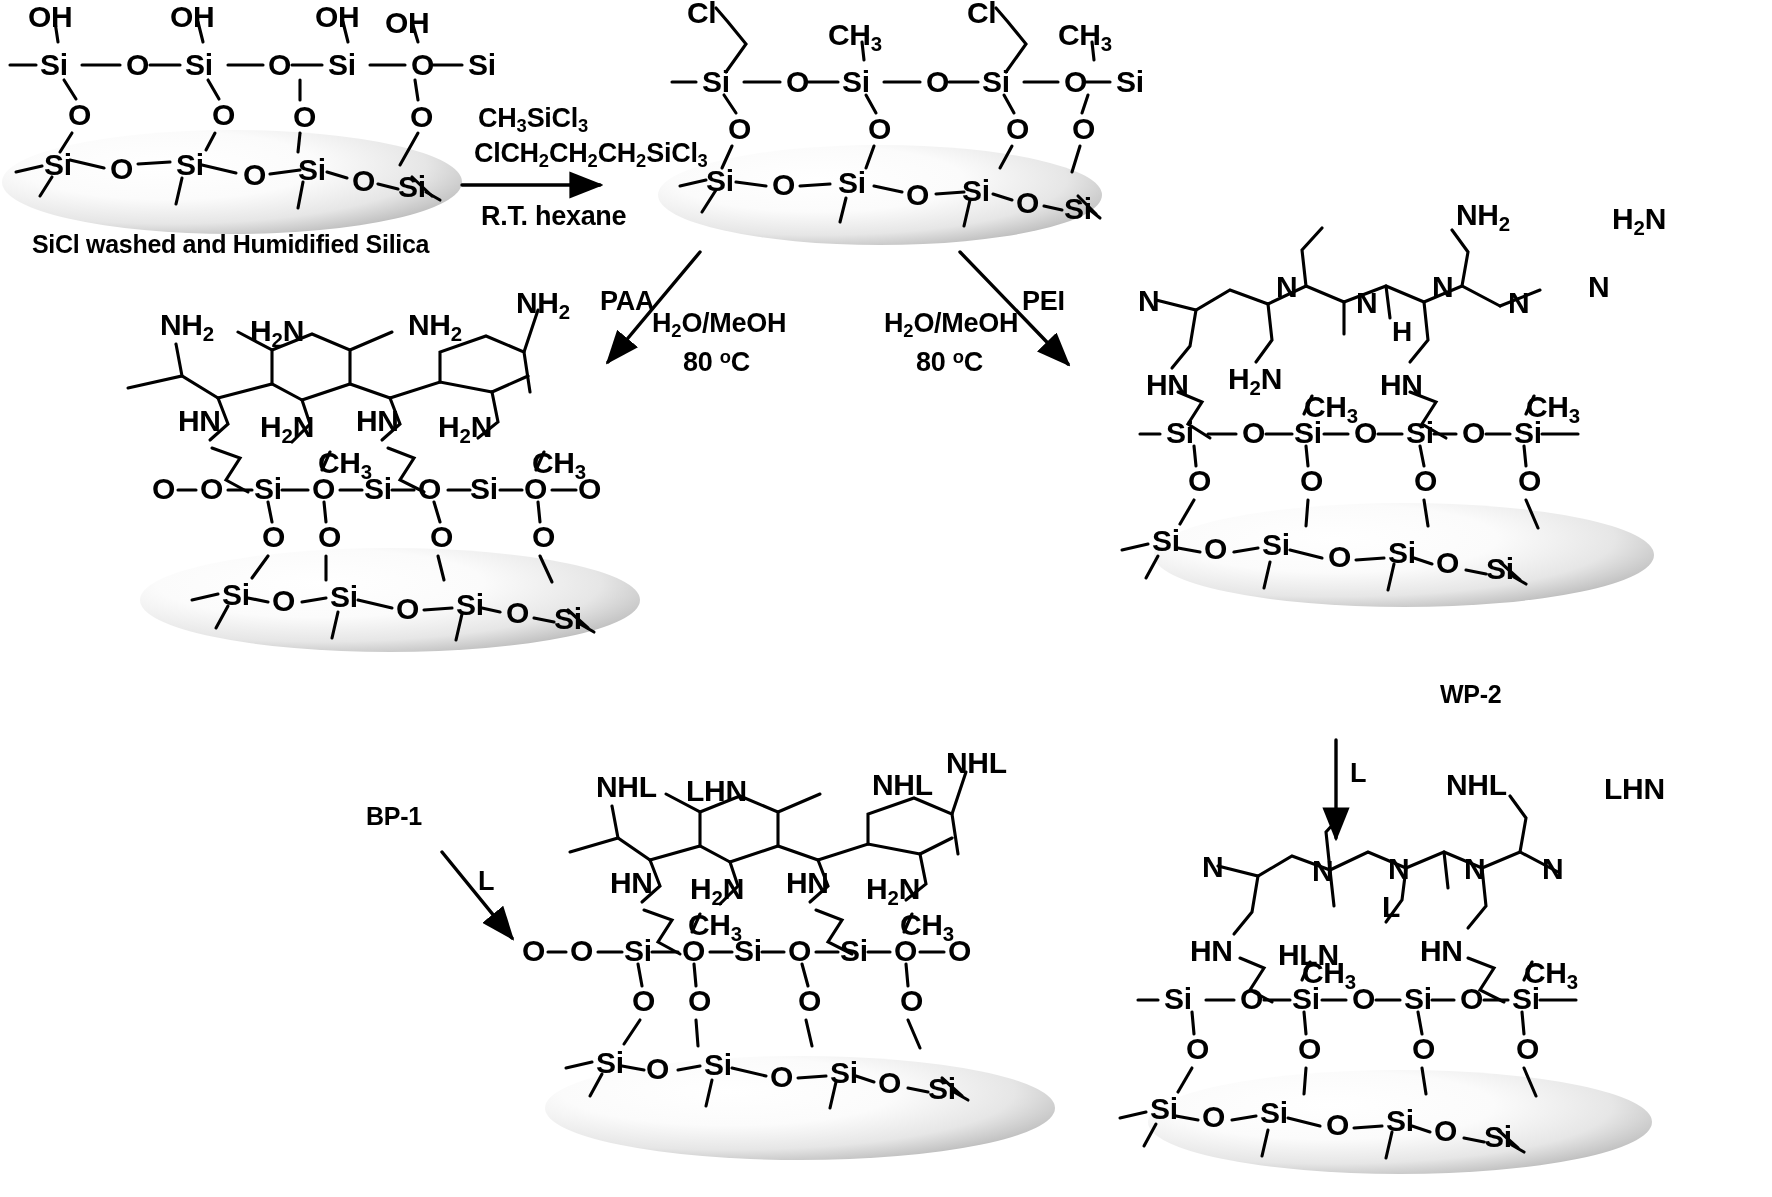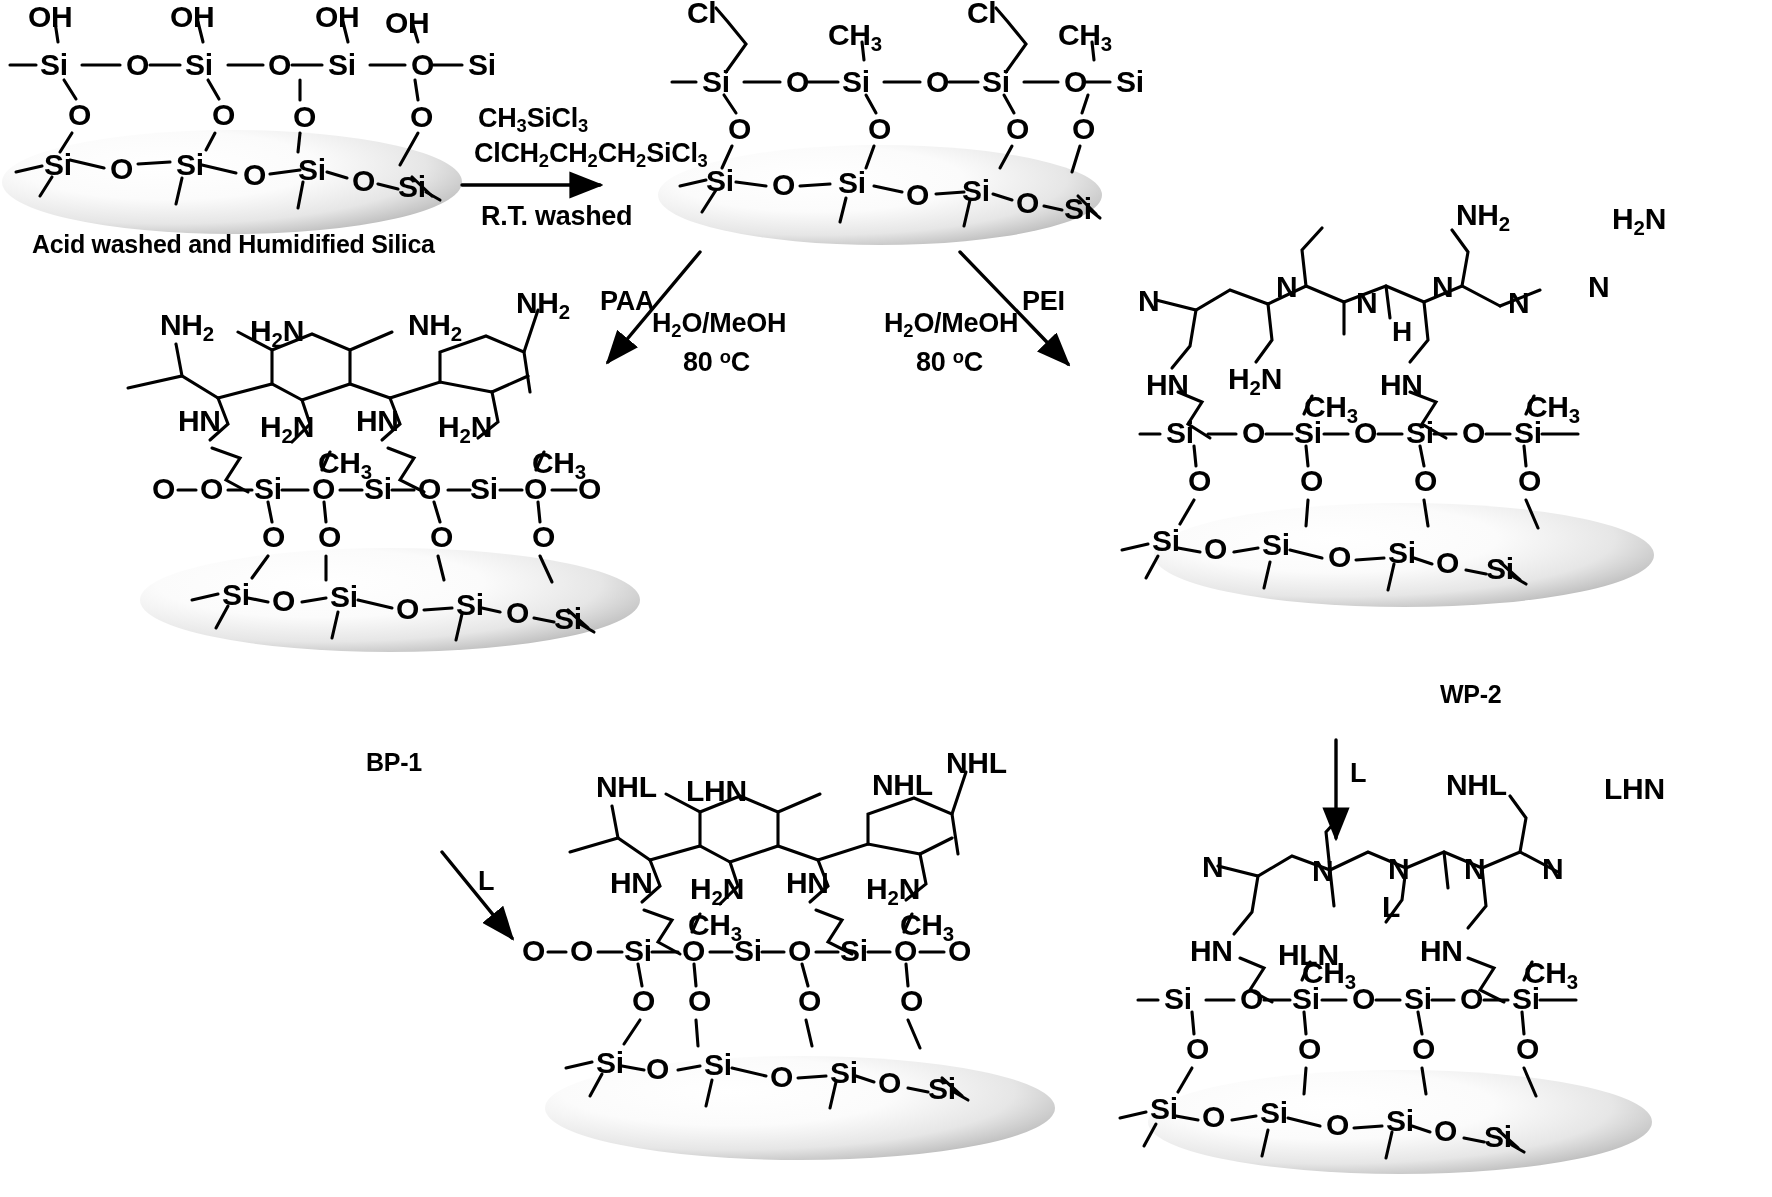--- a/index.html
+++ b/index.html
@@ -427,21 +427,21 @@
   <div class="lbl atom" style="left:293px; top:102px;">O</div>
   <div class="lbl atom" style="left:410px; top:102px;">O</div>
   <div class="lbl atom" style="left:44px;  top:150px;">Si</div>
   <div class="lbl atom" style="left:110px; top:154px;">O</div>
   <div class="lbl atom" style="left:176px; top:150px;">Si</div>
   <div class="lbl atom" style="left:243px; top:160px;">O</div>
   <div class="lbl atom" style="left:298px; top:155px;">Si</div>
   <div class="lbl atom" style="left:352px; top:166px;">O</div>
   <div class="lbl atom" style="left:398px; top:172px;">Si</div>
 
-  <div class="lbl cap" style="left:32px; top:232px;">Acid washed and Humidified Silica</div>
+  <div class="lbl cap" style="left:32px; top:232px;">SiCl washed and Humidified Silica</div>
 
   <div class="lbl atom" style="left:702px;  top:67px;">Si</div>
   <div class="lbl atom" style="left:786px;  top:67px;">O</div>
   <div class="lbl atom" style="left:842px;  top:67px;">Si</div>
   <div class="lbl atom" style="left:926px;  top:67px;">O</div>
   <div class="lbl atom" style="left:982px;  top:67px;">Si</div>
   <div class="lbl atom" style="left:1064px; top:67px;">O</div>
   <div class="lbl atom" style="left:1116px; top:67px;">Si</div>
   <div class="lbl atom" style="left:687px;  top:-2px;">Cl</div>
   <div class="lbl atom" style="left:967px;  top:-2px;">Cl</div>
@@ -458,21 +458,21 @@
   <div class="lbl atom" style="left:962px;  top:176px;">Si</div>
   <div class="lbl atom" style="left:1016px; top:188px;">O</div>
   <div class="lbl atom" style="left:1064px; top:194px;">Si</div>
 
   <div class="lbl reag" style="left:478px; top:105px;">
     CH<span class="sub">3</span>SiCl<span class="sub">3</span>
   </div>
   <div class="lbl reag" style="left:474px; top:140px;">
     ClCH<span class="sub">2</span>CH<span class="sub">2</span>CH<span class="sub">2</span>SiCl<span class="sub">3</span>
   </div>
-  <div class="lbl reag" style="left:481px; top:203px;">R.T. washed</div>
+  <div class="lbl reag" style="left:481px; top:203px;">R.T. hexane</div>
 
   <div class="lbl reag" style="left:600px; top:288px;">PAA</div>
   <div class="lbl reag" style="left:652px; top:310px;">H<span class="sub">2</span>O/MeOH</div>
   <div class="lbl reag" style="left:683px; top:348px;">80 <span class="sup">o</span>C</div>
 
   <div class="lbl reag" style="left:1022px; top:288px;">PEI</div>
   <div class="lbl reag" style="left:884px;  top:310px;">H<span class="sub">2</span>O/MeOH</div>
   <div class="lbl reag" style="left:916px;  top:348px;">80 <span class="sup">o</span>C</div>
 
   <div class="lbl atom" style="left:160px; top:310px;">NH<span class="sub">2</span></div>
@@ -499,21 +499,21 @@
   <div class="lbl atom" style="left:430px; top:522px;">O</div>
   <div class="lbl atom" style="left:532px; top:522px;">O</div>
   <div class="lbl atom" style="left:222px; top:580px;">Si</div>
   <div class="lbl atom" style="left:272px; top:586px;">O</div>
   <div class="lbl atom" style="left:330px; top:582px;">Si</div>
   <div class="lbl atom" style="left:396px; top:594px;">O</div>
   <div class="lbl atom" style="left:456px; top:590px;">Si</div>
   <div class="lbl atom" style="left:506px; top:598px;">O</div>
   <div class="lbl atom" style="left:554px; top:604px;">Si</div>
 
-  <div class="lbl particle-name" style="left:366px; top:750px;">BP-1</div>
+  <div class="lbl particle-name" style="left:366px; top:804px;">BP-1</div>
   <div class="lbl reag" style="left:478px; top:868px;">L</div>
 
   <div class="lbl atom" style="left:1456px; top:200px;">NH<span class="sub">2</span></div>
   <div class="lbl atom" style="left:1612px; top:204px;">H<span class="sub">2</span>N</div>
   <div class="lbl atom" style="left:1138px; top:286px;">N</div>
   <div class="lbl atom" style="left:1276px; top:272px;">N</div>
   <div class="lbl atom" style="left:1356px; top:288px;">N</div>
   <div class="lbl atom" style="left:1432px; top:272px;">N</div>
   <div class="lbl atom" style="left:1508px; top:288px;">N</div>
   <div class="lbl atom" style="left:1588px; top:272px;">N</div>

